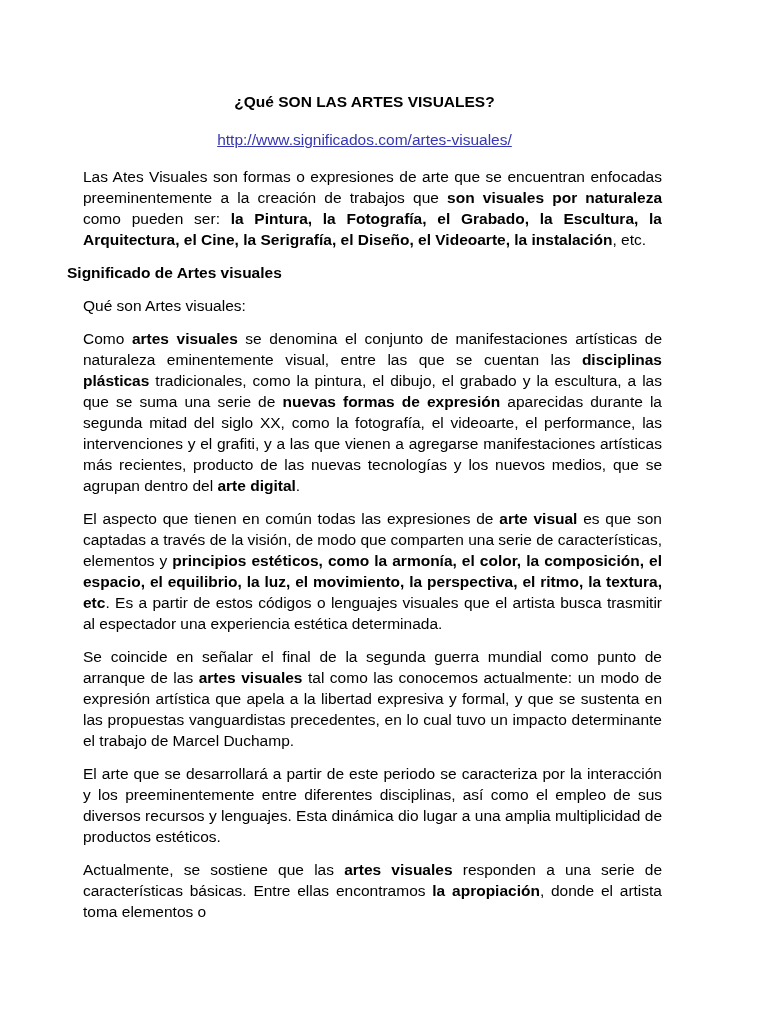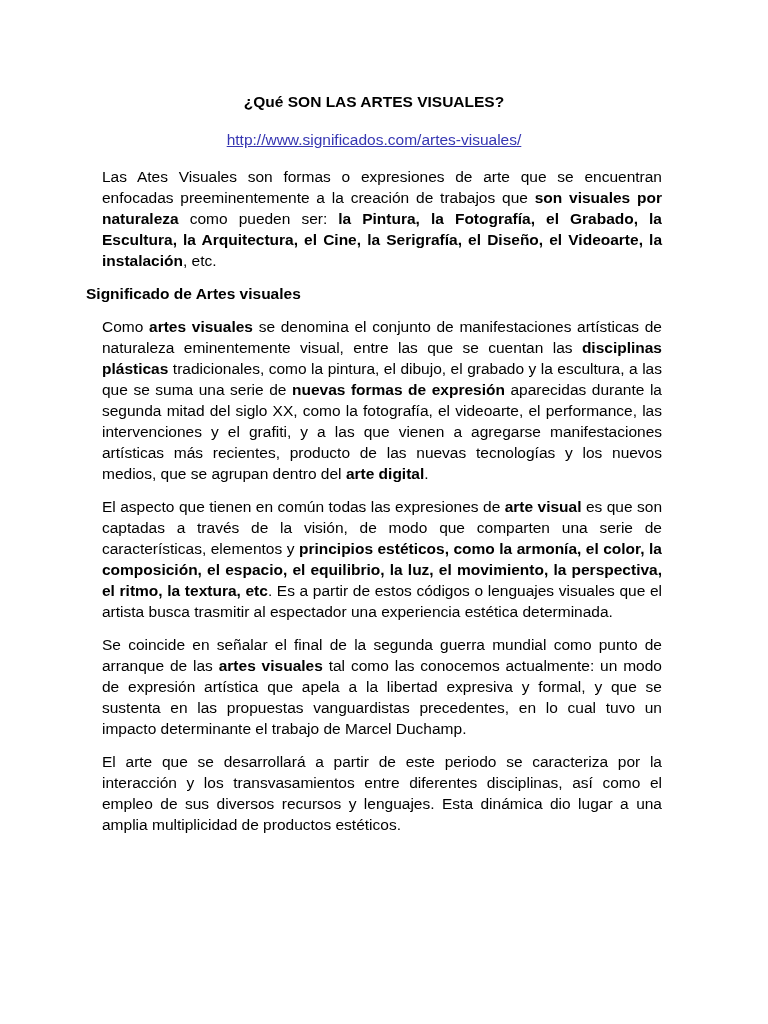--- a/index.html
+++ b/index.html
@@ -12,21 +12,21 @@
     width: 768px;
     height: 1024px;
     font-family: "Liberation Sans", sans-serif;
     color: #000000;
     overflow: hidden;
   }
   .page {
     box-sizing: border-box;
     width: 768px;
     height: 1024px;
-    padding: 91px 106px 0 86px;
+    padding: 91px 106px 0 67px;
     background: #ffffff;
     overflow: hidden;
   }
   .doc-title {
     font-size: 15.5px;
     line-height: 21px;
     font-weight: bold;
     text-align: center;
     margin: 0 0 17px 0;
   }
@@ -67,24 +67,26 @@
   <h1 class="doc-title">¿Qué SON LAS ARTES VISUALES?</h1>
 
   <p class="doc-link-line">
     <a class="doc-link">http://www.significados.com/artes-visuales/</a>
   </p>
 
   <p class="para"><span>Las Ates Visuales son formas o expresiones de arte que se encuentran enfocadas preeminentemente a la creación de trabajos que </span><b>son visuales por naturaleza</b><span> como pueden ser: </span><b>la Pintura, la Fotografía, el Grabado, la Escultura, la Arquitectura, el Cine, la Serigrafía, el Diseño, el Videoarte, la instalación</b><span>, etc.</span></p>
 
   <h2 class="heading">Significado de Artes visuales</h2>
 
+  <p class="para">Qué son Artes visuales:</p>
 
   <p class="para"><span>Como </span><b>artes visuales</b><span> se denomina el conjunto de manifestaciones artísticas de naturaleza eminentemente visual, entre las que se cuentan las </span><b>disciplinas plásticas</b><span> tradicionales, como la pintura, el dibujo, el grabado y la escultura, a las que se suma una serie de </span><b>nuevas formas de expresión</b><span> aparecidas durante la segunda mitad del siglo XX, como la fotografía, el videoarte, el performance, las intervenciones y el grafiti, y a las que vienen a agregarse manifestaciones artísticas más recientes, producto de las nuevas tecnologías y los nuevos medios, que se agrupan dentro del </span><b>arte digital</b><span>.</span></p>
 
   <p class="para"><span>El aspecto que tienen en común todas las expresiones de </span><b>arte visual</b><span> es que son captadas a través de la visión, de modo que comparten una serie de características, elementos y </span><b>principios estéticos, como la armonía, el color, la composición, el espacio, el equilibrio, la luz, el movimiento, la perspectiva, el ritmo, la textura, etc</b><span>. Es a partir de estos códigos o lenguajes visuales que el artista busca trasmitir al espectador una experiencia estética determinada.</span></p>
 
   <p class="para"><span>Se coincide en señalar el final de la segunda guerra mundial como punto de arranque de las </span><b>artes visuales</b><span> tal como las conocemos actualmente: un modo de expresión artística que apela a la libertad expresiva y formal, y que se sustenta en las propuestas vanguardistas precedentes, en lo cual tuvo un impacto determinante el trabajo de Marcel Duchamp.</span></p>
 
-  <p class="para"><span>El arte que se desarrollará a partir de este periodo se caracteriza por la interacción y los transvasamientos entre diferentes disciplinas, así como el empleo de sus diversos recursos y lenguajes. Esta dinámica dio lugar a una amplia multiplicidad de productos estéticos.</span></p>
+  <p class="para"><span>El arte que se desarrollará a partir de este periodo se caracteriza por la interacción y los preeminentemente entre diferentes disciplinas, así como el empleo de sus diversos recursos y lenguajes. Esta dinámica dio lugar a una amplia multiplicidad de productos estéticos.</span></p>
 
 
+  <p class="para"><span>Actualmente, se sostiene que las </span><b>artes visuales</b><span> responden a una serie de características básicas. Entre ellas encontramos </span><b>la apropiación</b><span>, donde el artista toma elementos o</span></p>
 
 </div>
 
 </body></html>

